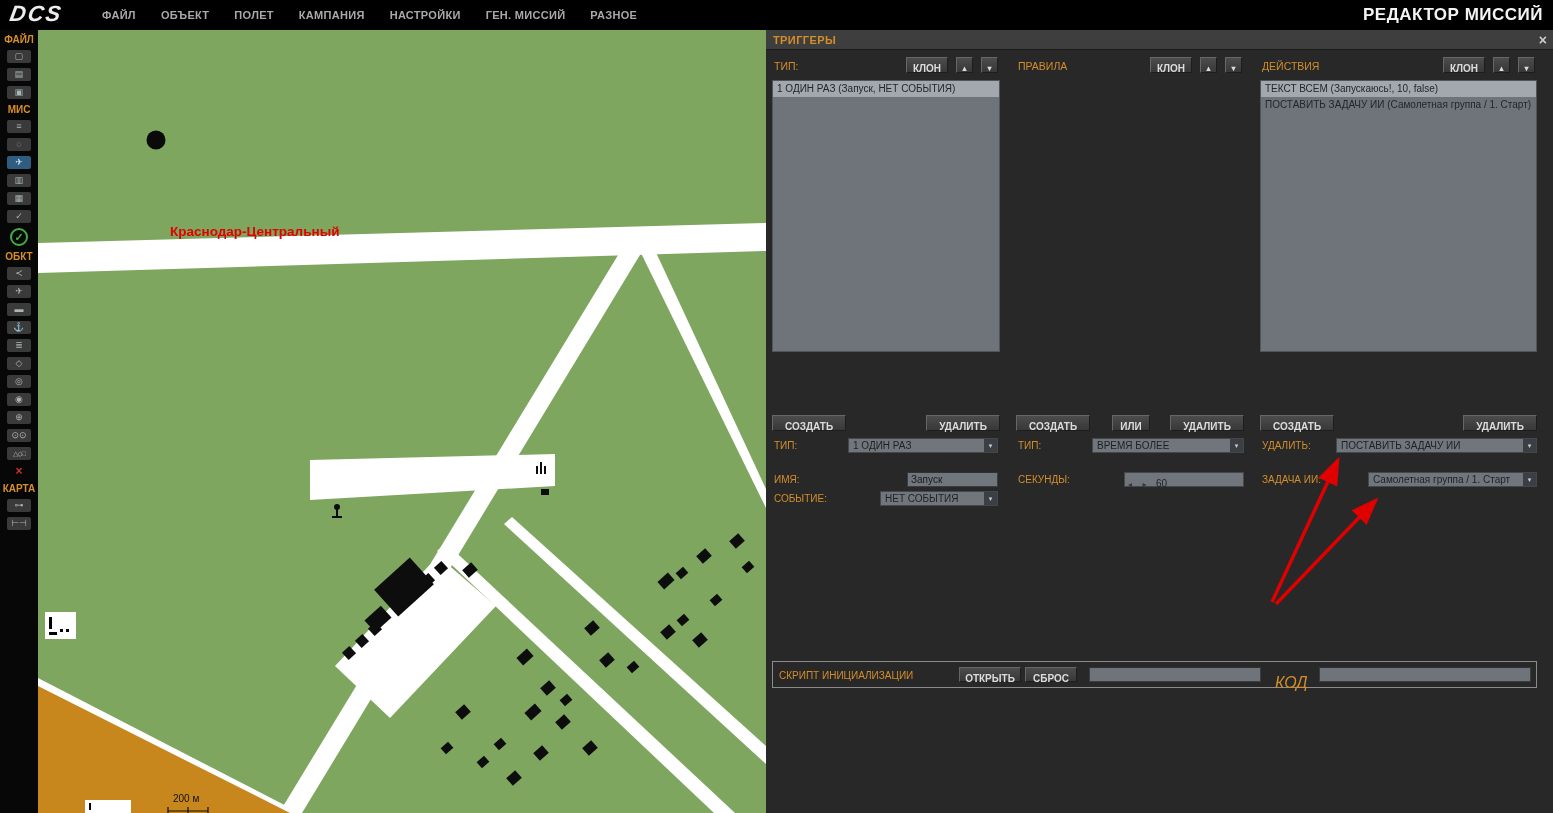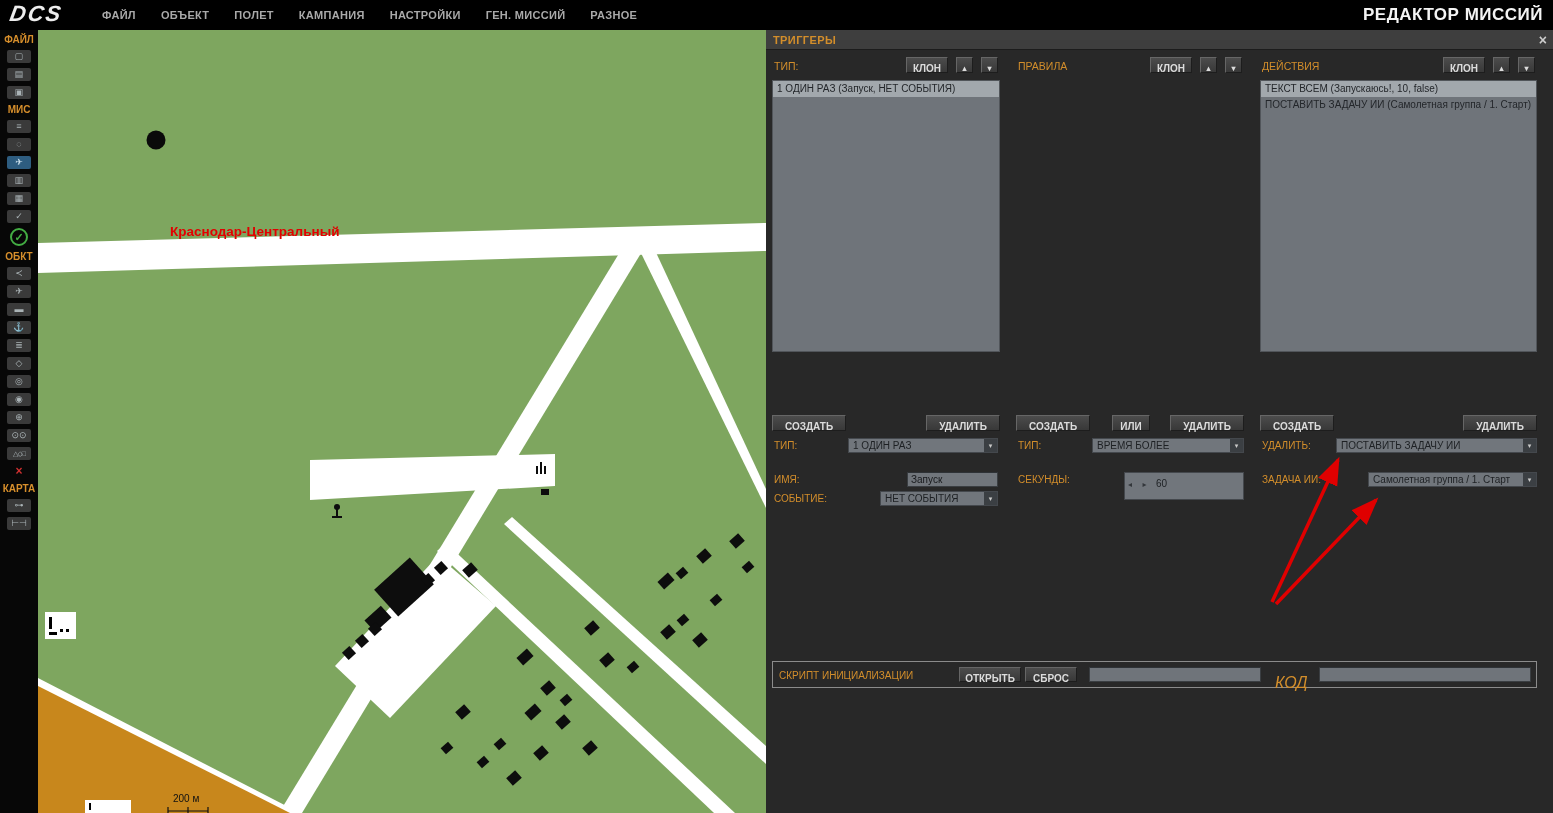--- a/index.html
+++ b/index.html
@@ -71,21 +71,21 @@
              color:#c9c9c9; font-size:7px; line-height:13px; text-align:center; cursor:default; }
   .ddA { left:76px; right:2px; }
   .ddB { left:108px; right:2px; }
   .c2 .ddA, .c3 .ddA { right:0; }
   .c3 .ddB { right:0; }
 
   .fin { position:absolute; top:0; height:15px; background:#71767c; border:1px solid #3a3e42;
          border-top-color:#2e3236; font-size:10px; color:#17191c; padding:0 3px; font-family:inherit; }
   .c1 .fin { left:108px; right:2px;margin-left:27px; }
 
-  .spinner { position:absolute; left:108px; right:0; top:0; height:28px; background:#71767c;
+  .spinner { position:absolute; left:108px; right:0; top:0; height:15px; background:#71767c;
              border:1px solid #44484d; white-space:nowrap; }
   .sp-ar { display:inline-block; font-size:8px; color:#33373b; padding:0 3px; line-height:13px; cursor:default; }
   .spval { display:inline-block; font-size:10px; color:#1d2023; line-height:13px; margin-left:2px; }
 
   .scriptrow { position:absolute; left:6px; top:631px; width:765px; height:27px; border:1px solid #8b8b8b; }
   .slabel   { left:6px; top:8px; position:absolute; color:#d38e2b; font-size:10px; }
   .openb  { position:absolute; left:186px; top:5px; width:62px; height:15px; }
   .resetb { position:absolute; left:252px; top:5px; width:52px; height:15px; }
   .tin { position:absolute; height:15px; background:#6f747a; border:1px solid #3a3e42;
          border-top-color:#2e3236; font-size:10px; color:#17191c; padding:0 3px; font-family:inherit; }

